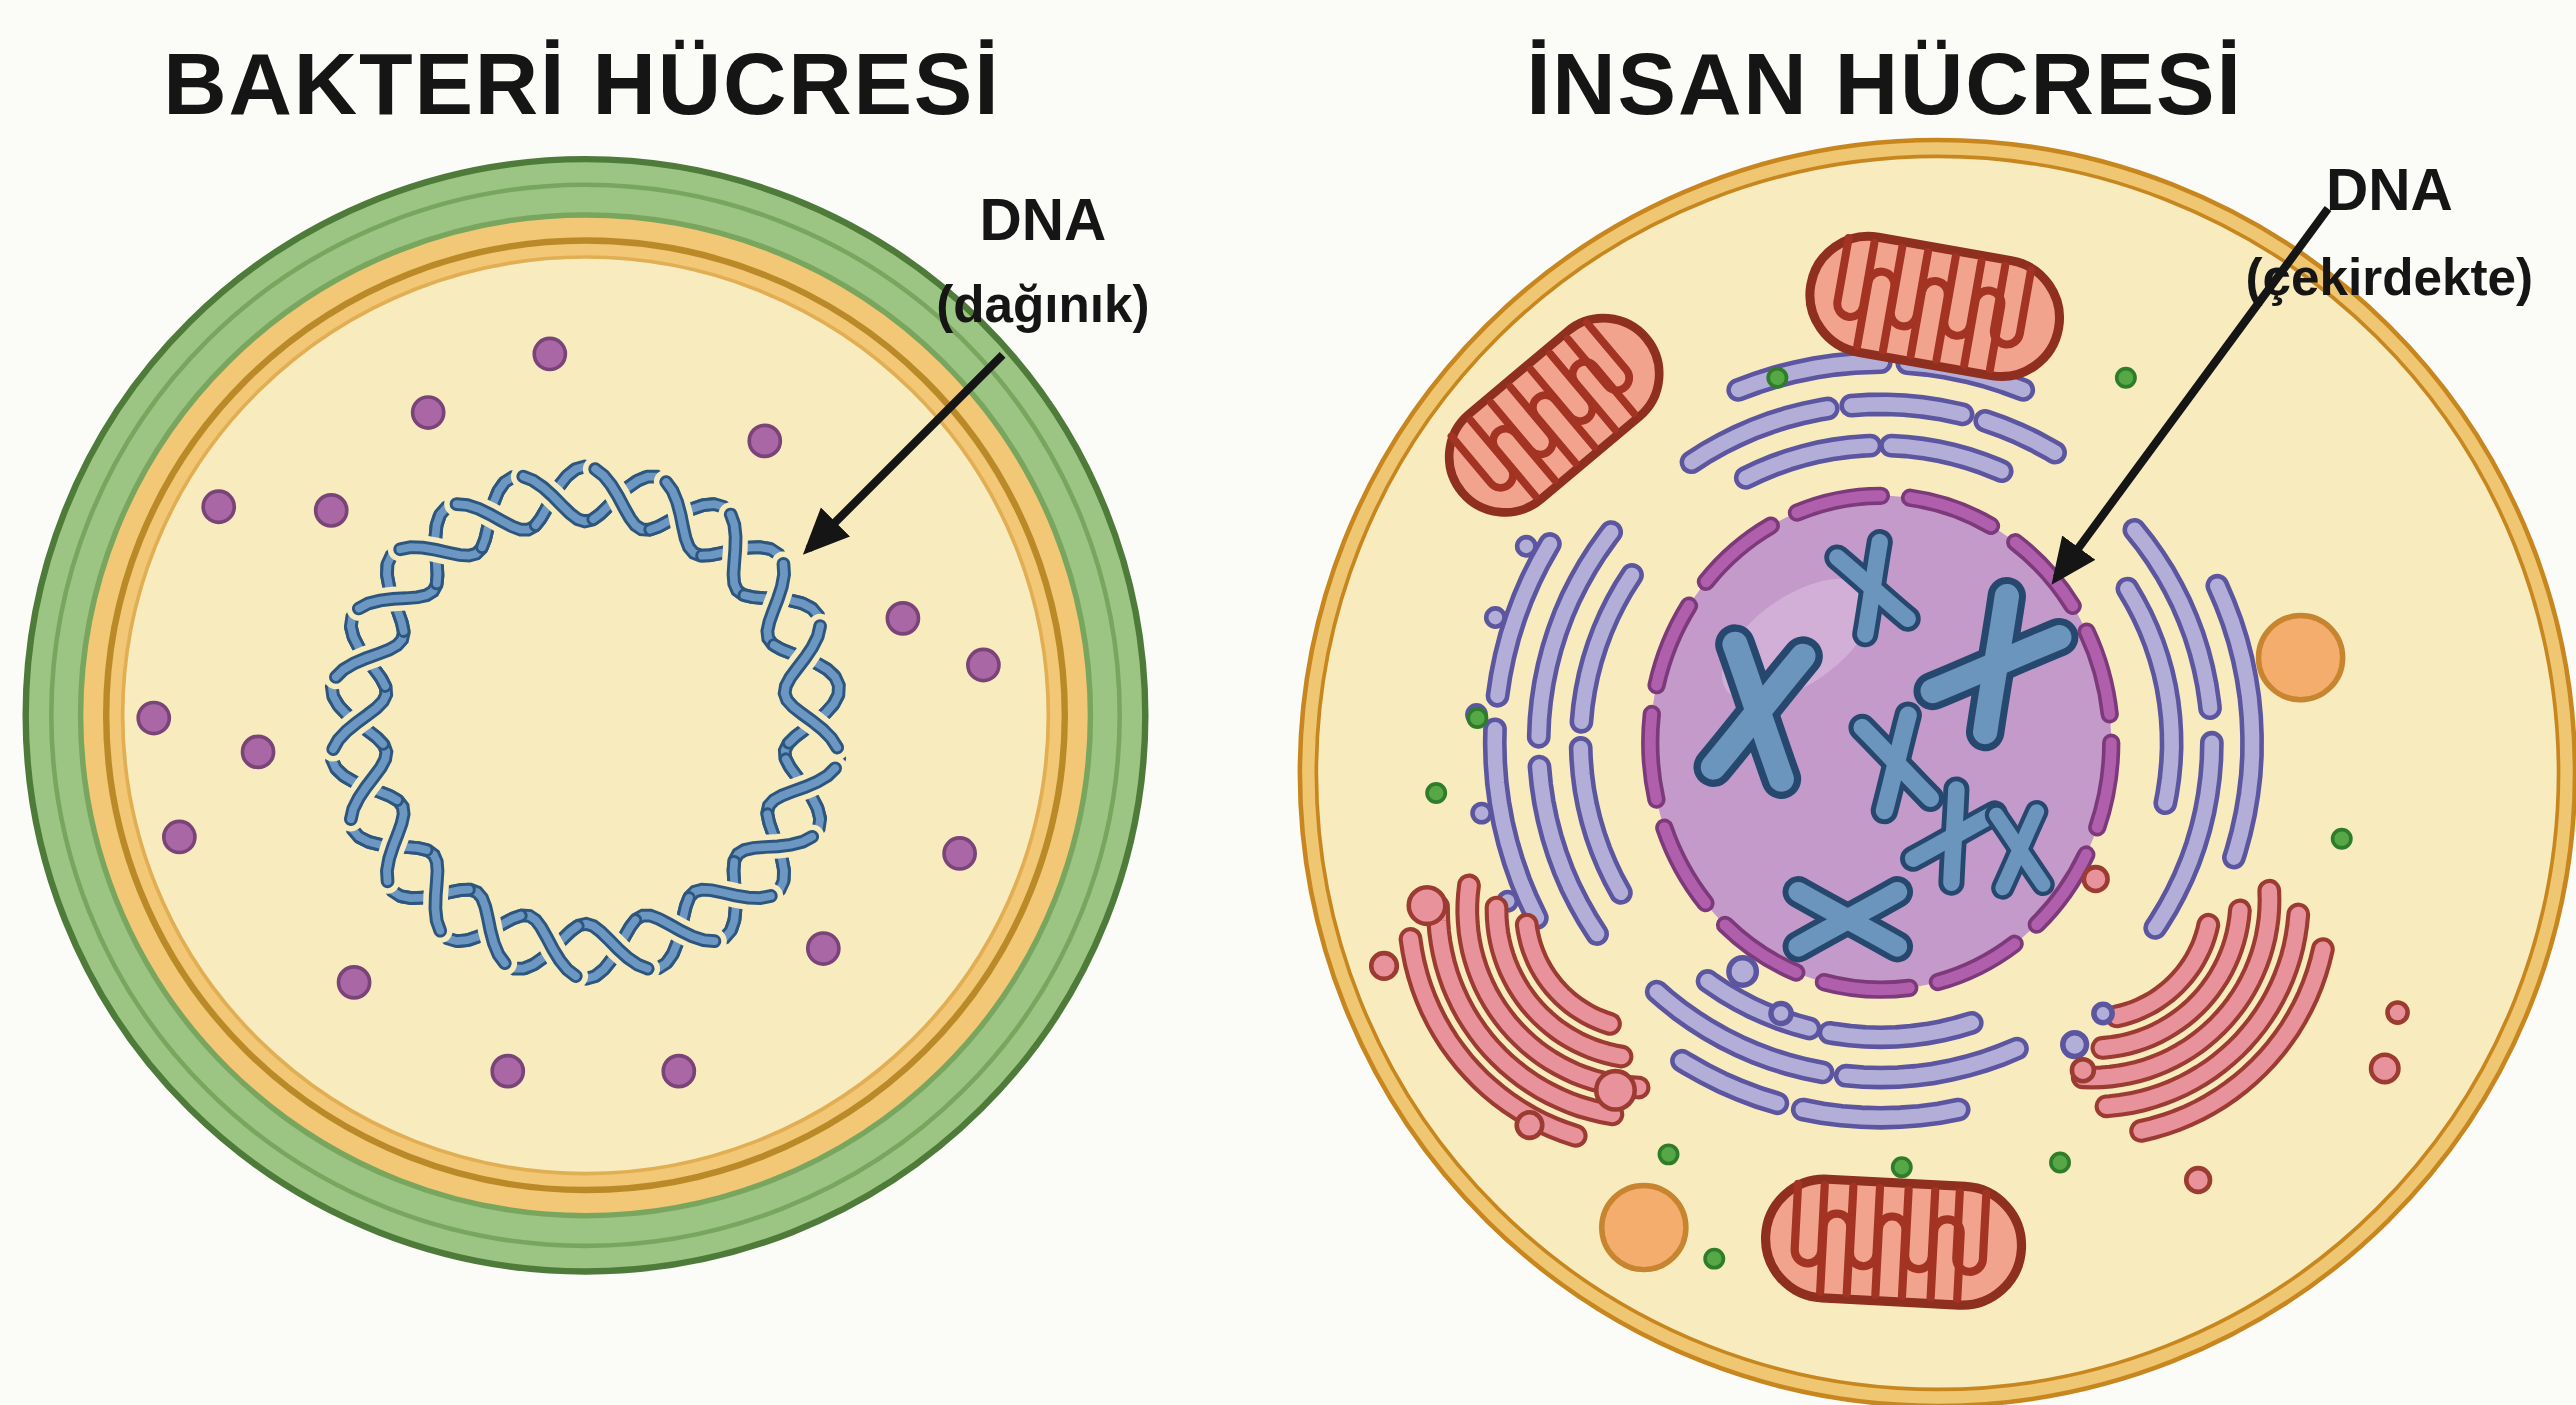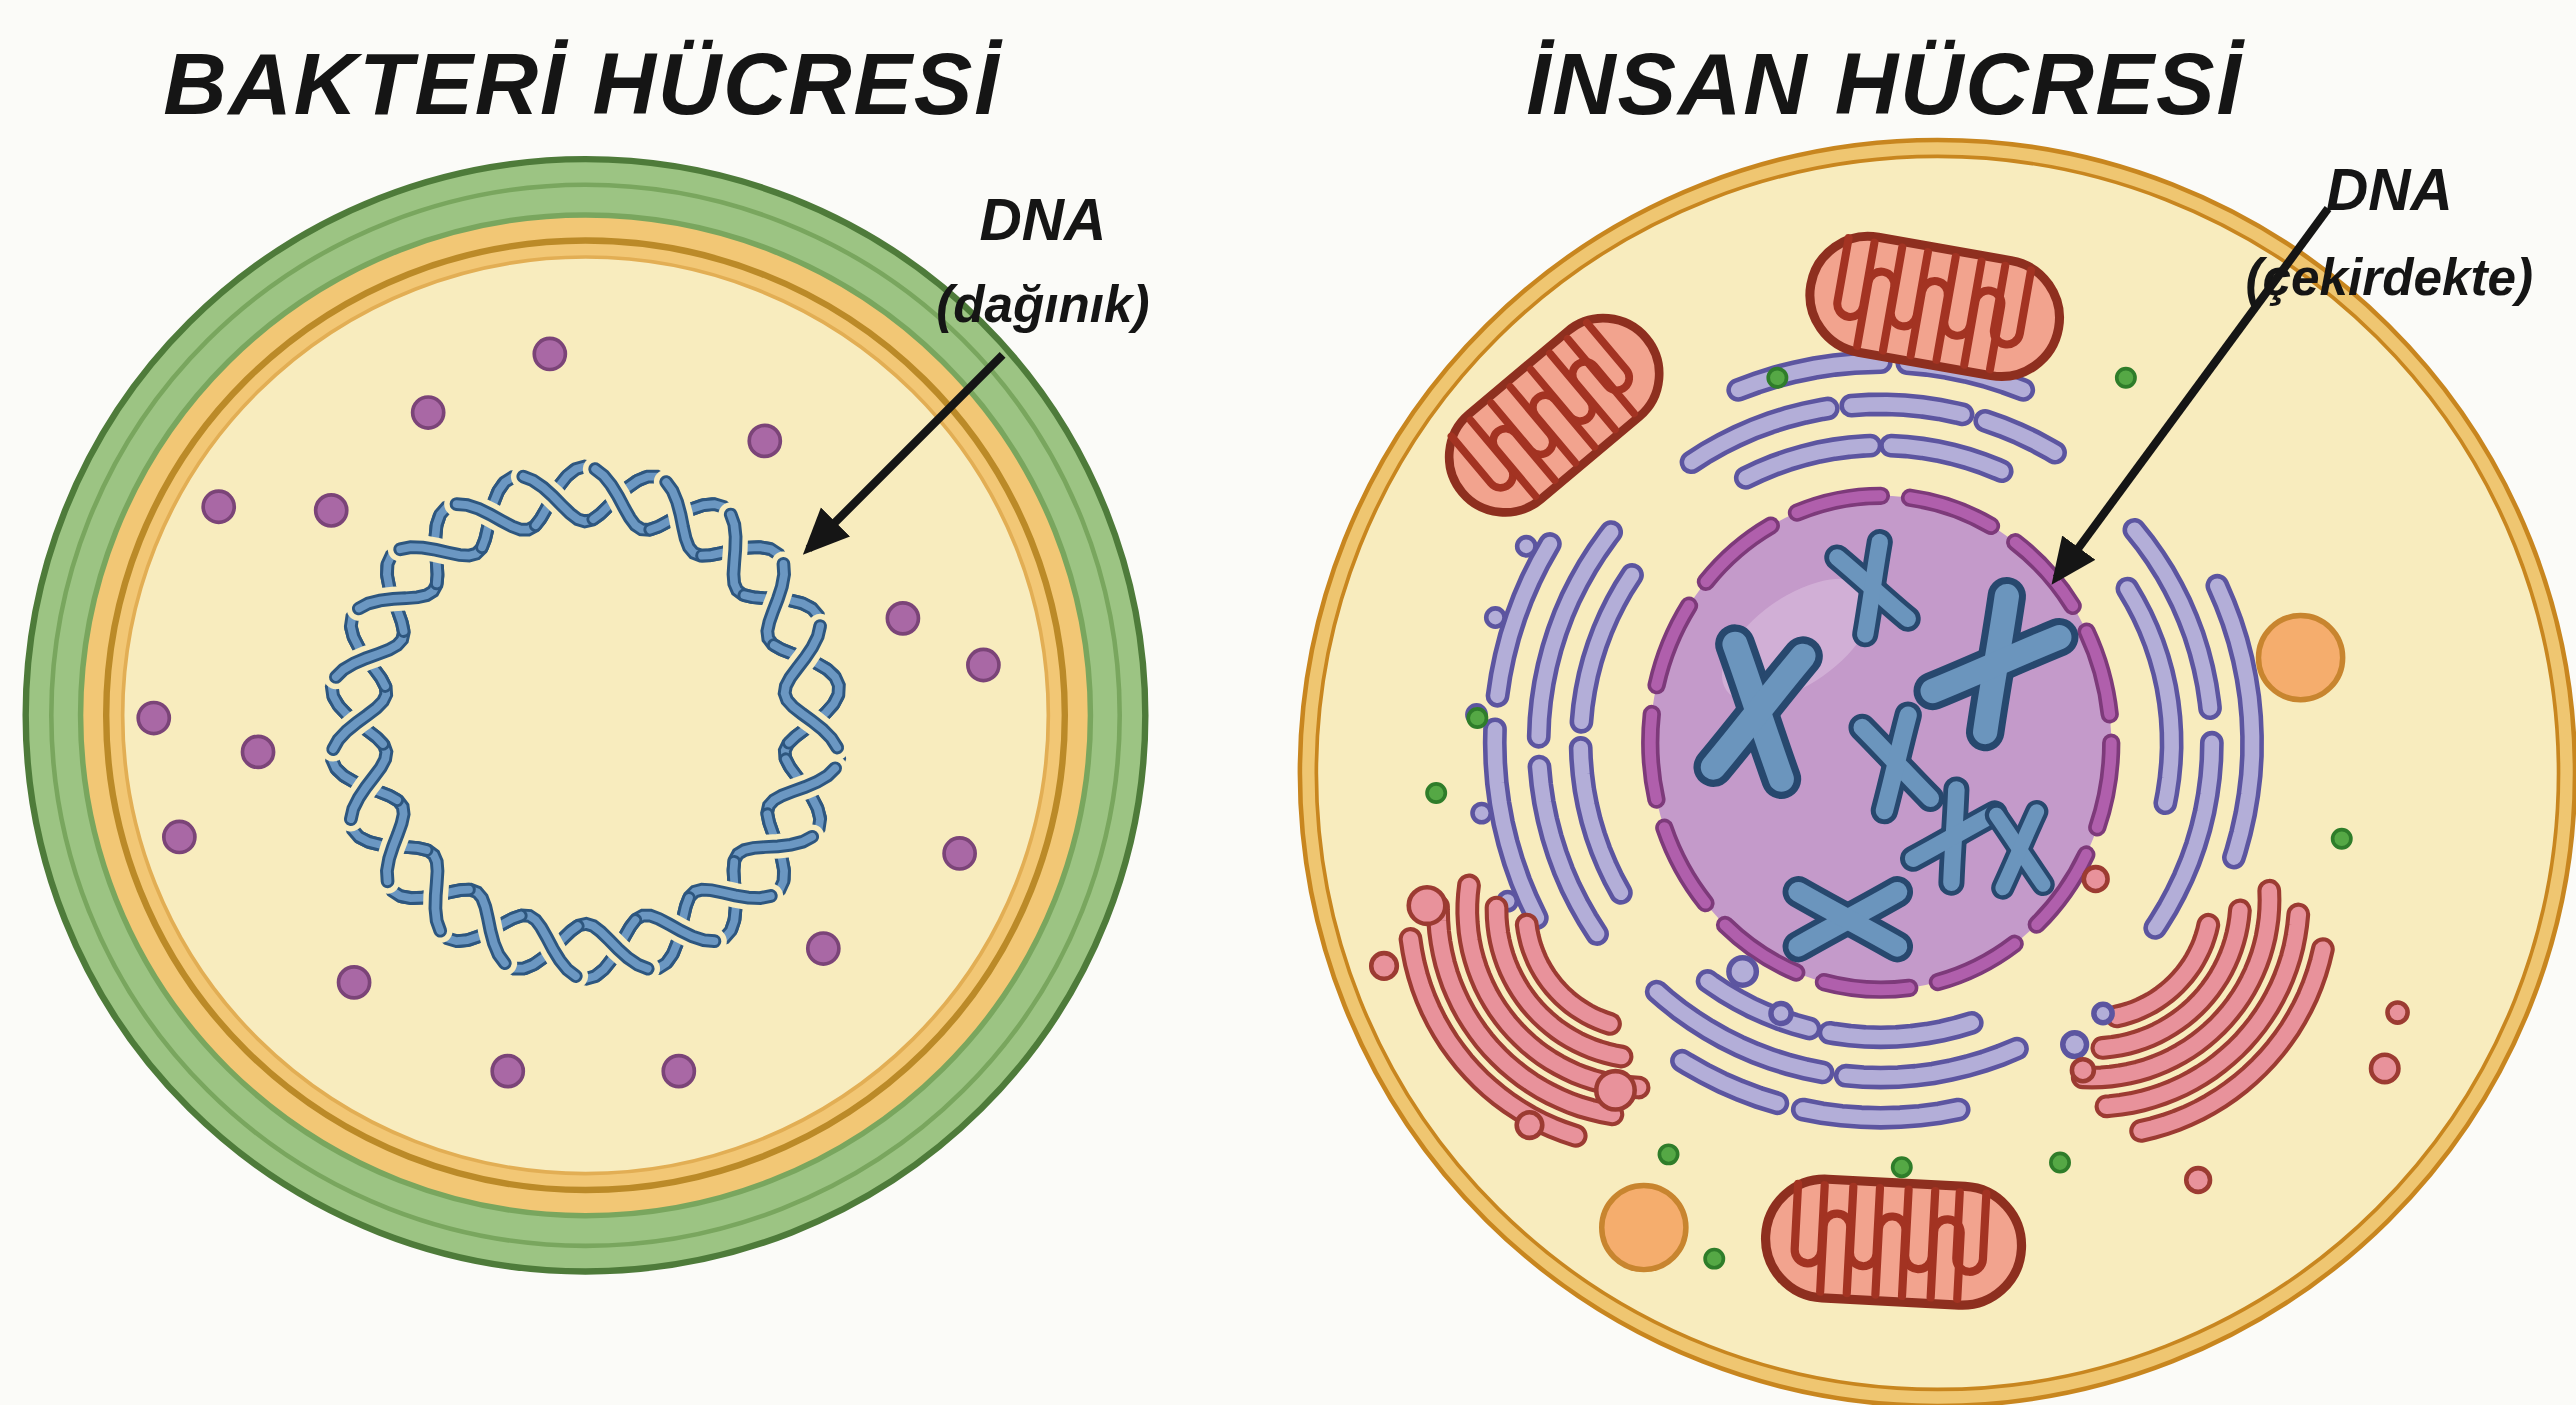--- a/index.html
+++ b/index.html
@@ -1,16 +1,16 @@
 <!DOCTYPE html>
 <html style="--paper: #fbfbf8; --ink: #151515; --wallGreen: #9cc483; --wallGreenEdge: #4e7b3a; --wallGreenLine: #79a65e; --membOrange: #f2c775; --membOrangeDark: #bb8a28; --membOrangeSoft: #e2ae54; --cytoplasm: #f8ecbe; --dnaDark: #2d567f; --dnaLight: #6b97c2; --ribosome: #a968a5; --ribosomeEdge: #7b4478; --humanMembBand: #efc671; --humanMembLine: #c8861f; --nucleusFill: #c49aca; --nucleusHi: #d6b5da; --envDark: #7d3a7a; --envLight: #b05fac; --erDark: #5c55a0; --erLight: #b3aed8; --chromoDark: #27486e; --chromoLight: #6b95bd; --mitoFill: #f2a38e; --mitoEdge: #8e2f1f; --mitoCristae: #a33322; --golgiFill: #e8929b; --golgiEdge: #9c3b32; --vesOrange: #f5ad6d; --vesOrangeEdge: #c8852f; --greenDot: #55a845; --greenDotEdge: #2f7d2a;font-size:14.6px"><head>
 <meta charset="utf-8">
 <style>
   html,body{margin:0;padding:0;background:var(--paper,#fbfbf8);}
-  .stage{width:2576px;height:1405px;position:relative;overflow:hidden;background:var(--paper,#fbfbf8);font-style:italic;}
+  .stage{width:2576px;height:1405px;position:relative;overflow:hidden;background:var(--paper,#fbfbf8);}
   svg{display:block}
   text{font-family:"Liberation Sans",sans-serif;text-anchor:middle;fill:var(--ink,#151515);}
   .title{font-size:96px;font-weight:700;letter-spacing:2px;}
   .lbl-main{font-size:64px;font-weight:700;}
   .lbl-sub{font-size:56px;font-weight:700;}
   .arrow{stroke:var(--ink,#151515);stroke-width:9;fill:none;}
   
   .bact-wall{fill:var(--wallGreen);stroke:var(--wallGreenEdge);stroke-width:7;}
   .bact-wall-line{fill:none;stroke:var(--wallGreenLine);stroke-width:5;}
   .bact-memb{fill:var(--membOrange);stroke:var(--wallGreenLine);stroke-width:6;}

